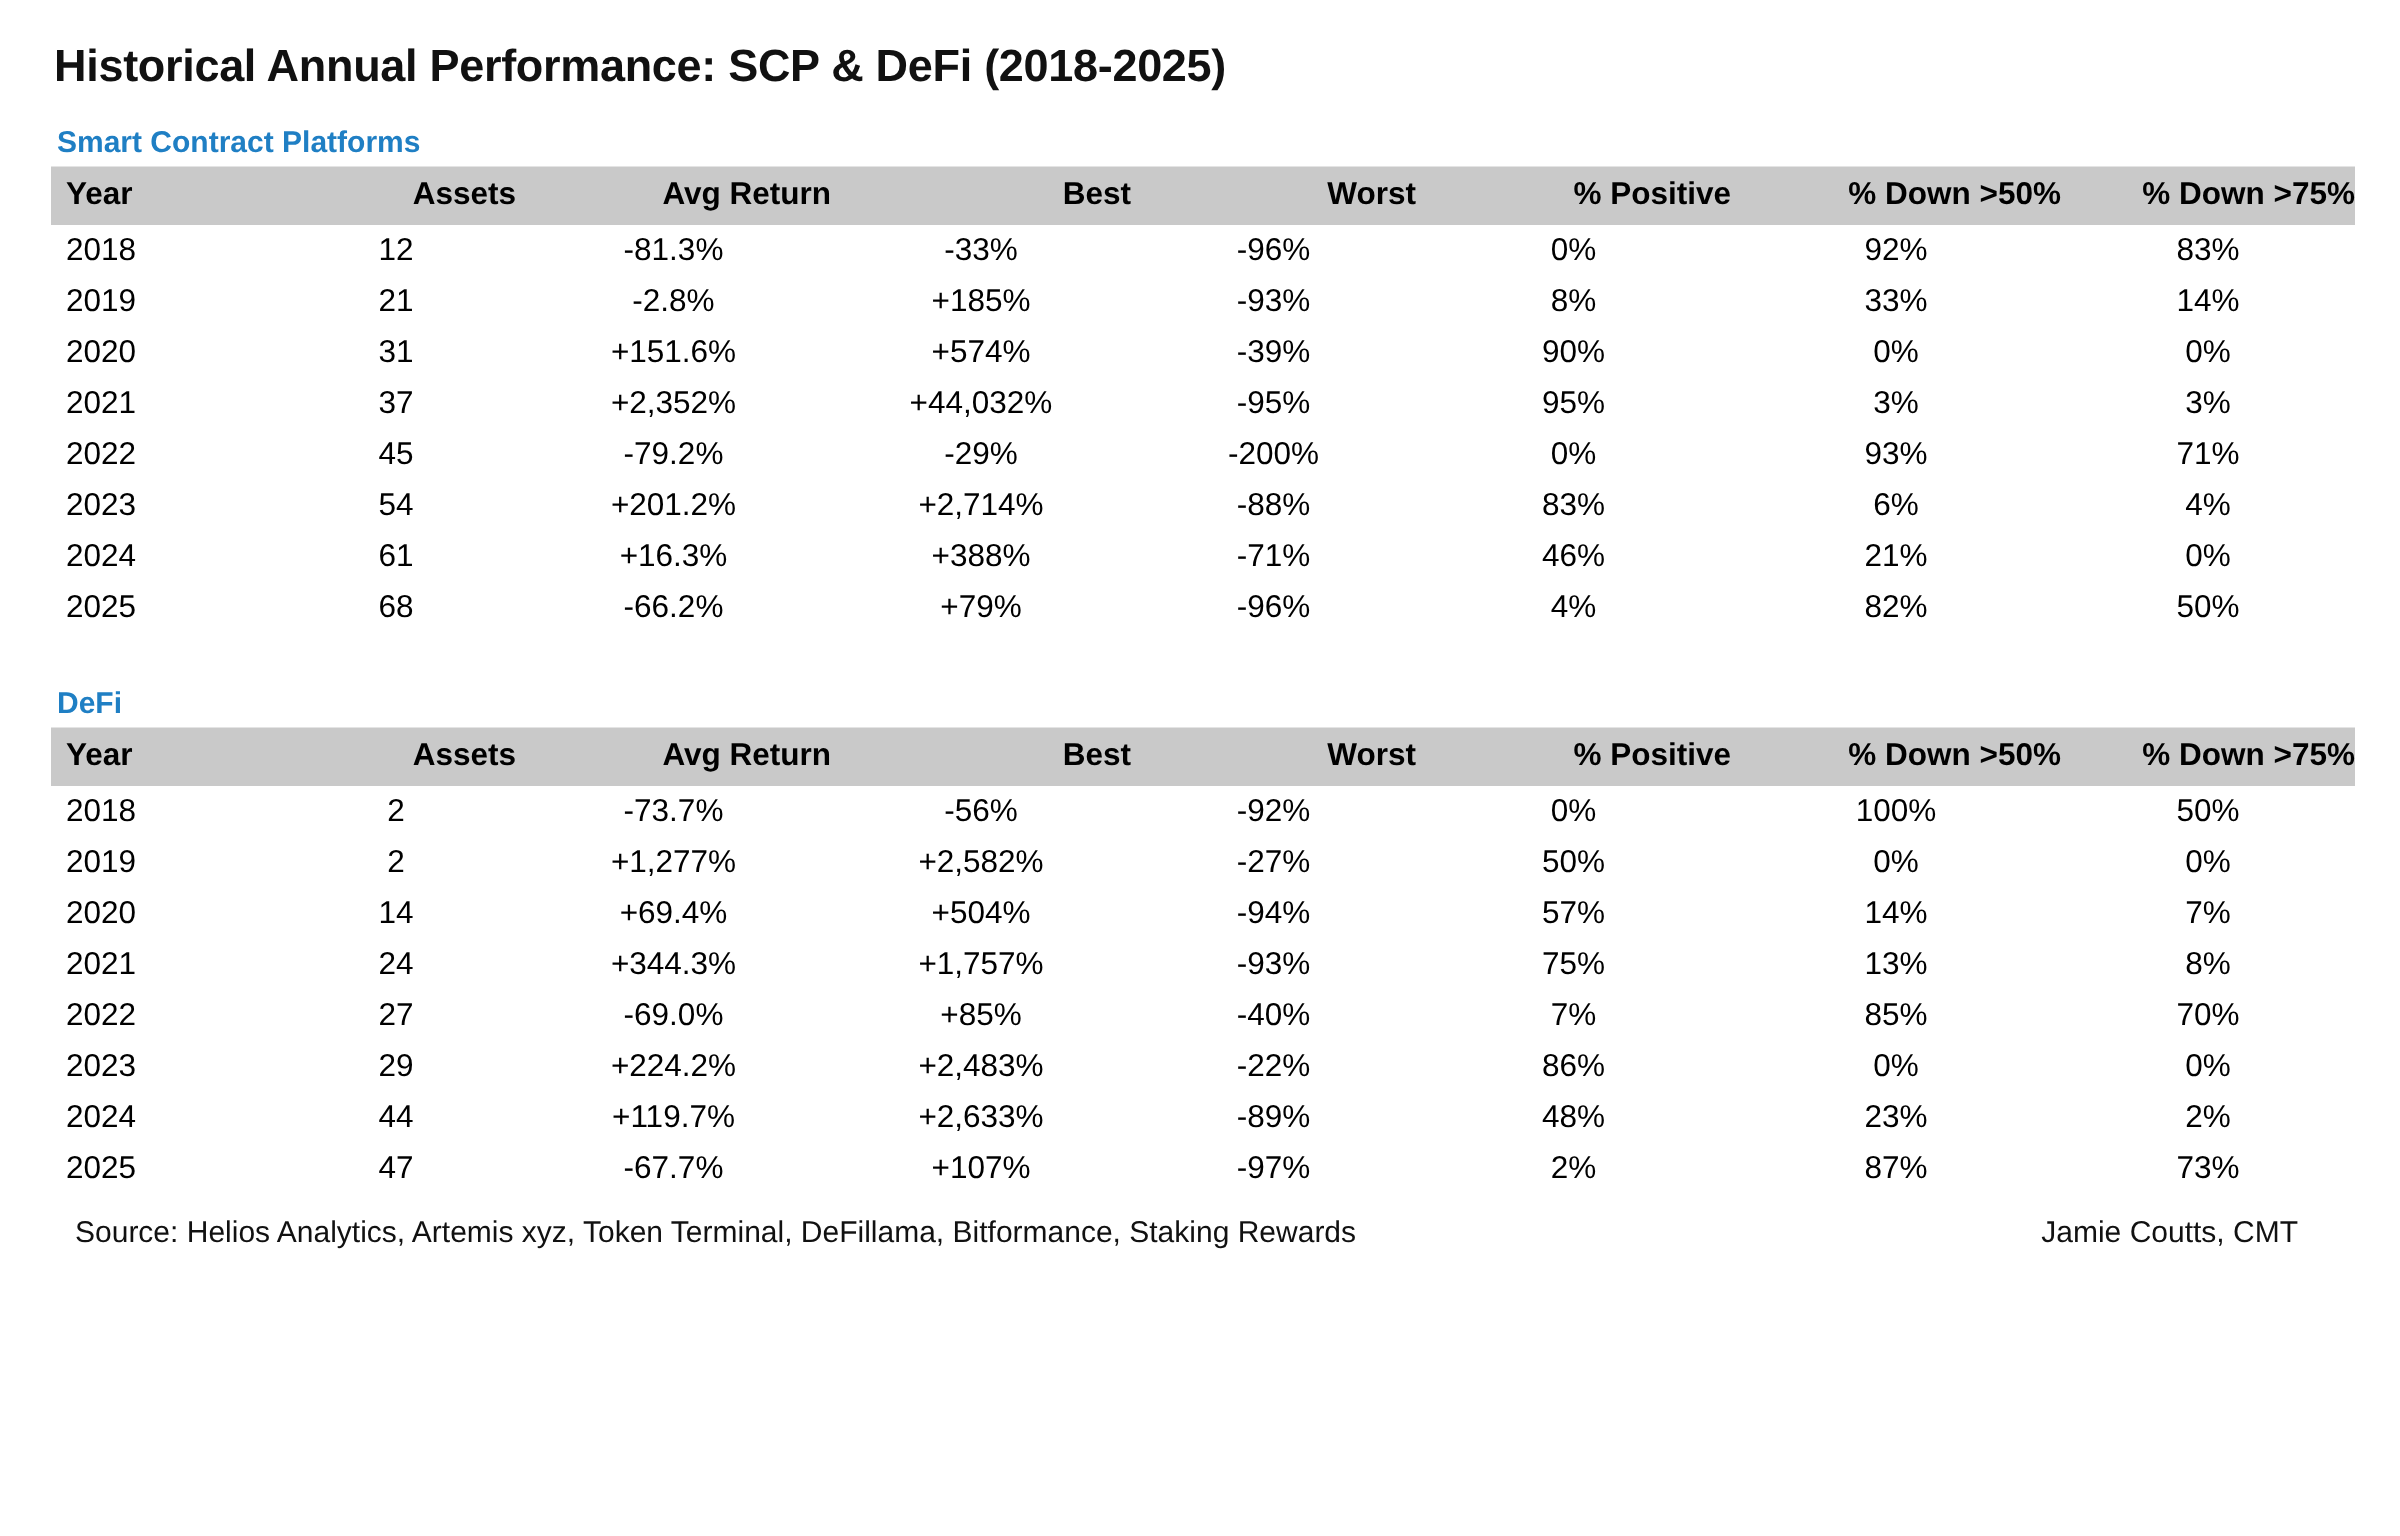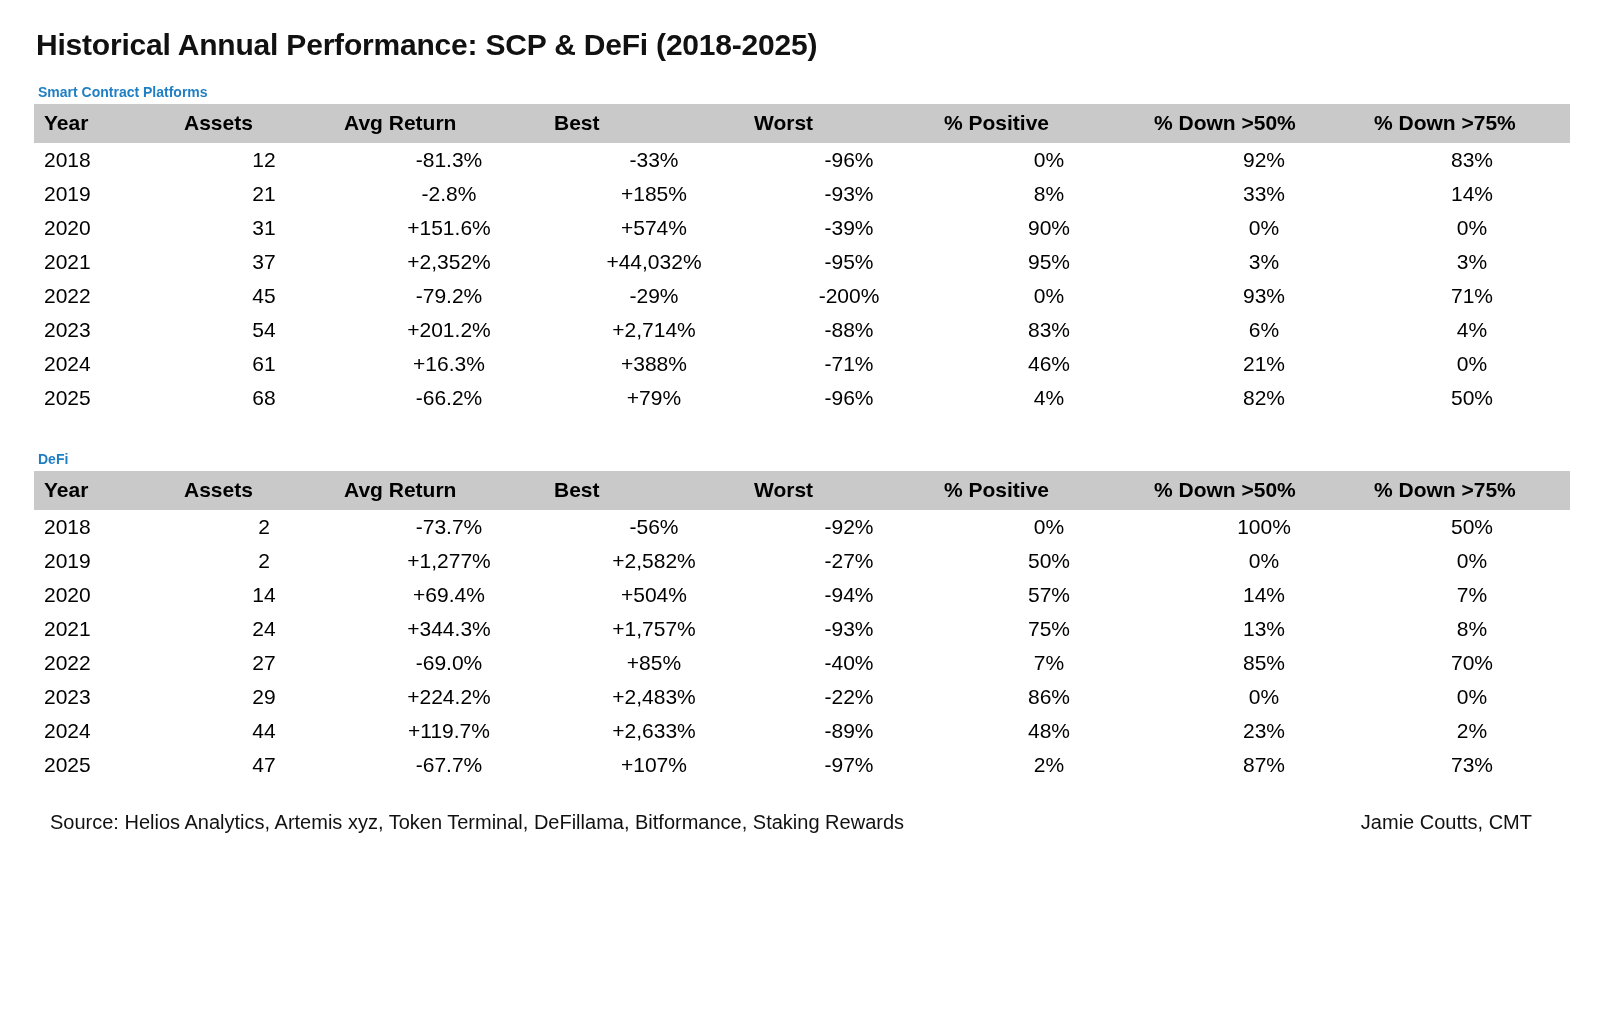--- a/index.html
+++ b/index.html
@@ -22,37 +22,37 @@
     padding: 22px 34px 0 34px;
   }
   .main-title {
     font-size: 30px;
     font-weight: bold;
     letter-spacing: -0.2px;
     color: #111111;
     margin: 6px 0 22px 2px;
   }
   .section-title {
-    font-size: 14px;
+    font-size: 20px;
     font-weight: bold;
     color: #1f7fc4;
     margin: 0 0 4px 4px;
   }
   table.perf {
     width: 1536px;
     border-collapse: collapse;
     table-layout: fixed;
   }
   table.perf th {
     background: #c9c9c9;
     font-size: 21px;
     font-weight: bold;
     color: #000;
     padding: 7px 0 8px 0;
-    text-align: left;
+    text-align: right;
   }
   table.perf td {
     font-size: 21px;
     padding: 5px 0 5px 0;
     text-align: center;
     color: #000;
     white-space: nowrap;
   }
   table.perf th.col-year, table.perf td.col-year {
     text-align: left;

